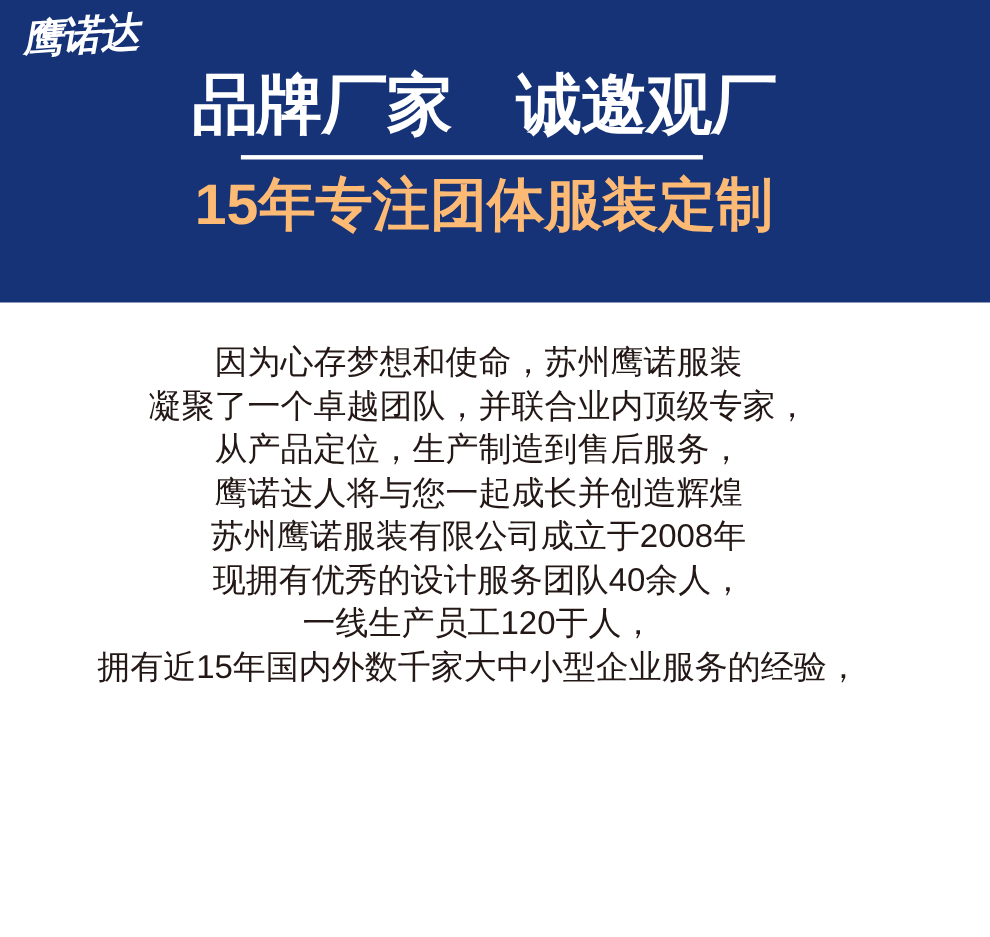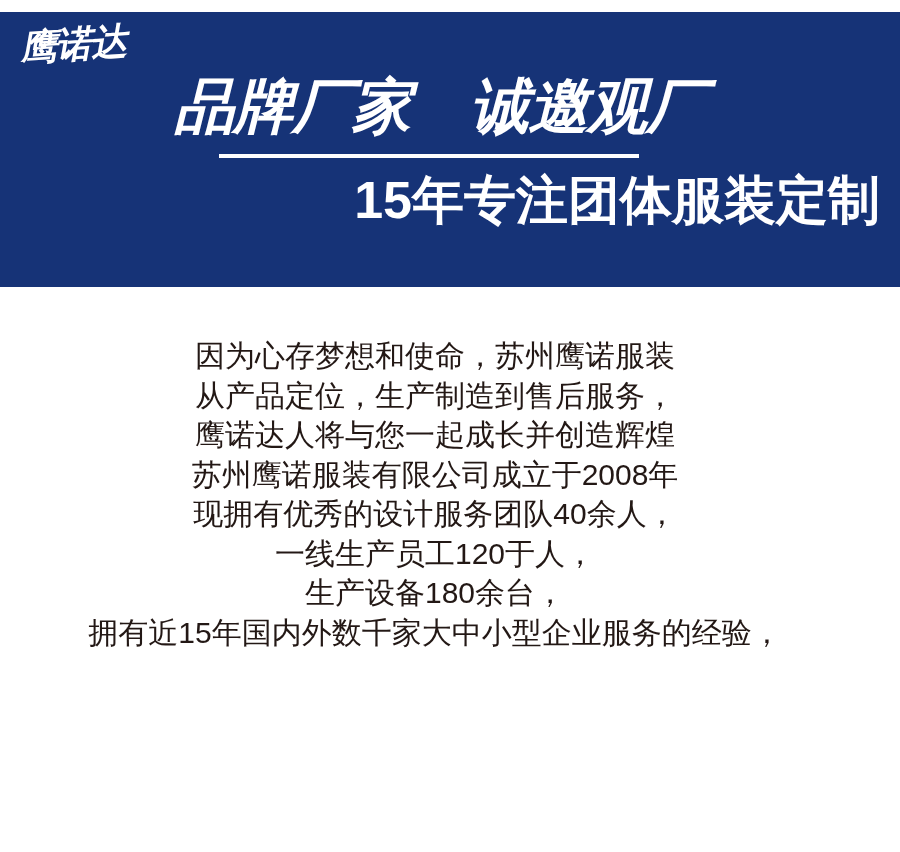--- a/index.html
+++ b/index.html
@@ -34,42 +34,41 @@
     color: #ffffff;
     font-size: 37px;
     font-weight: bold;
     font-style: italic;
     font-family: "DejaVu Serif", serif;
     transform: rotate(-4deg);
     letter-spacing: -2px;
     white-space: nowrap;
   }
   .banner-title {
-    margin: 12px;
+    margin: 0;
     padding-top: 60px;
     text-align: center;
     color: #ffffff;
     font-size: 60px;
     line-height: 70px;
     font-weight: bold;
     letter-spacing: -1px;
     white-space: pre;
-    font-style: italic;
   }
   .title-divider {
     width: 420px;
     height: 4px;
     background: #ffffff;
     margin: 11px auto 0;
     transform: translateX(-11px);
   }
   .banner-subtitle {
     margin: 13px 0 0;
-    text-align: right;
-    color: #ffffff;
+    text-align: center;
+    color: #fdba74;
     font-size: 52px;
     line-height: 58px;
     font-weight: bold;
     letter-spacing: 0px;
   }
 
   
   .about {
     padding: 17px 30px 0 0;
     color: #231815;
@@ -77,21 +76,21 @@
   .about-heading {
     margin: 0;
     text-align: center;
     font-size: 32px;
     line-height: 36px;
     font-weight: bold;
     letter-spacing: 4px;
     color: #231815;
   }
   .about-lines {
-    margin-top: 32px;
+    margin-top: 18px;
   }
   .about-lines p {
     margin: 0;
     text-align: center;
     font-size: 30px;
     line-height: 39.5px;
     font-weight: 400;
     color: #231815;
     white-space: pre;
   }
@@ -104,23 +103,23 @@
   <header class="banner">
     <div class="logo">鹰诺达</div>
     <h1 class="banner-title">品牌厂家　诚邀观厂</h1>
     <div class="title-divider"></div>
     <h2 class="banner-subtitle">15年专注团体服装定制</h2>
   </header>
 
   <main class="about">
     <div class="about-lines">
       <p>因为心存梦想和使命，苏州鹰诺服装</p>
+      <p>凝聚了一个卓越团队，并联合业内顶级专家，</p>
       <p>从产品定位，生产制造到售后服务，</p>
       <p>鹰诺达人将与您一起成长并创造辉煌</p>
       <p>苏州鹰诺服装有限公司成立于2008年</p>
       <p>现拥有优秀的设计服务团队40余人，</p>
       <p>一线生产员工120于人，</p>
-      <p>生产设备180余台，</p>
       <p>拥有近15年国内外数千家大中小型企业服务的经验，</p>
     </div>
   </main>
 
 </div>
 
 </body></html>

